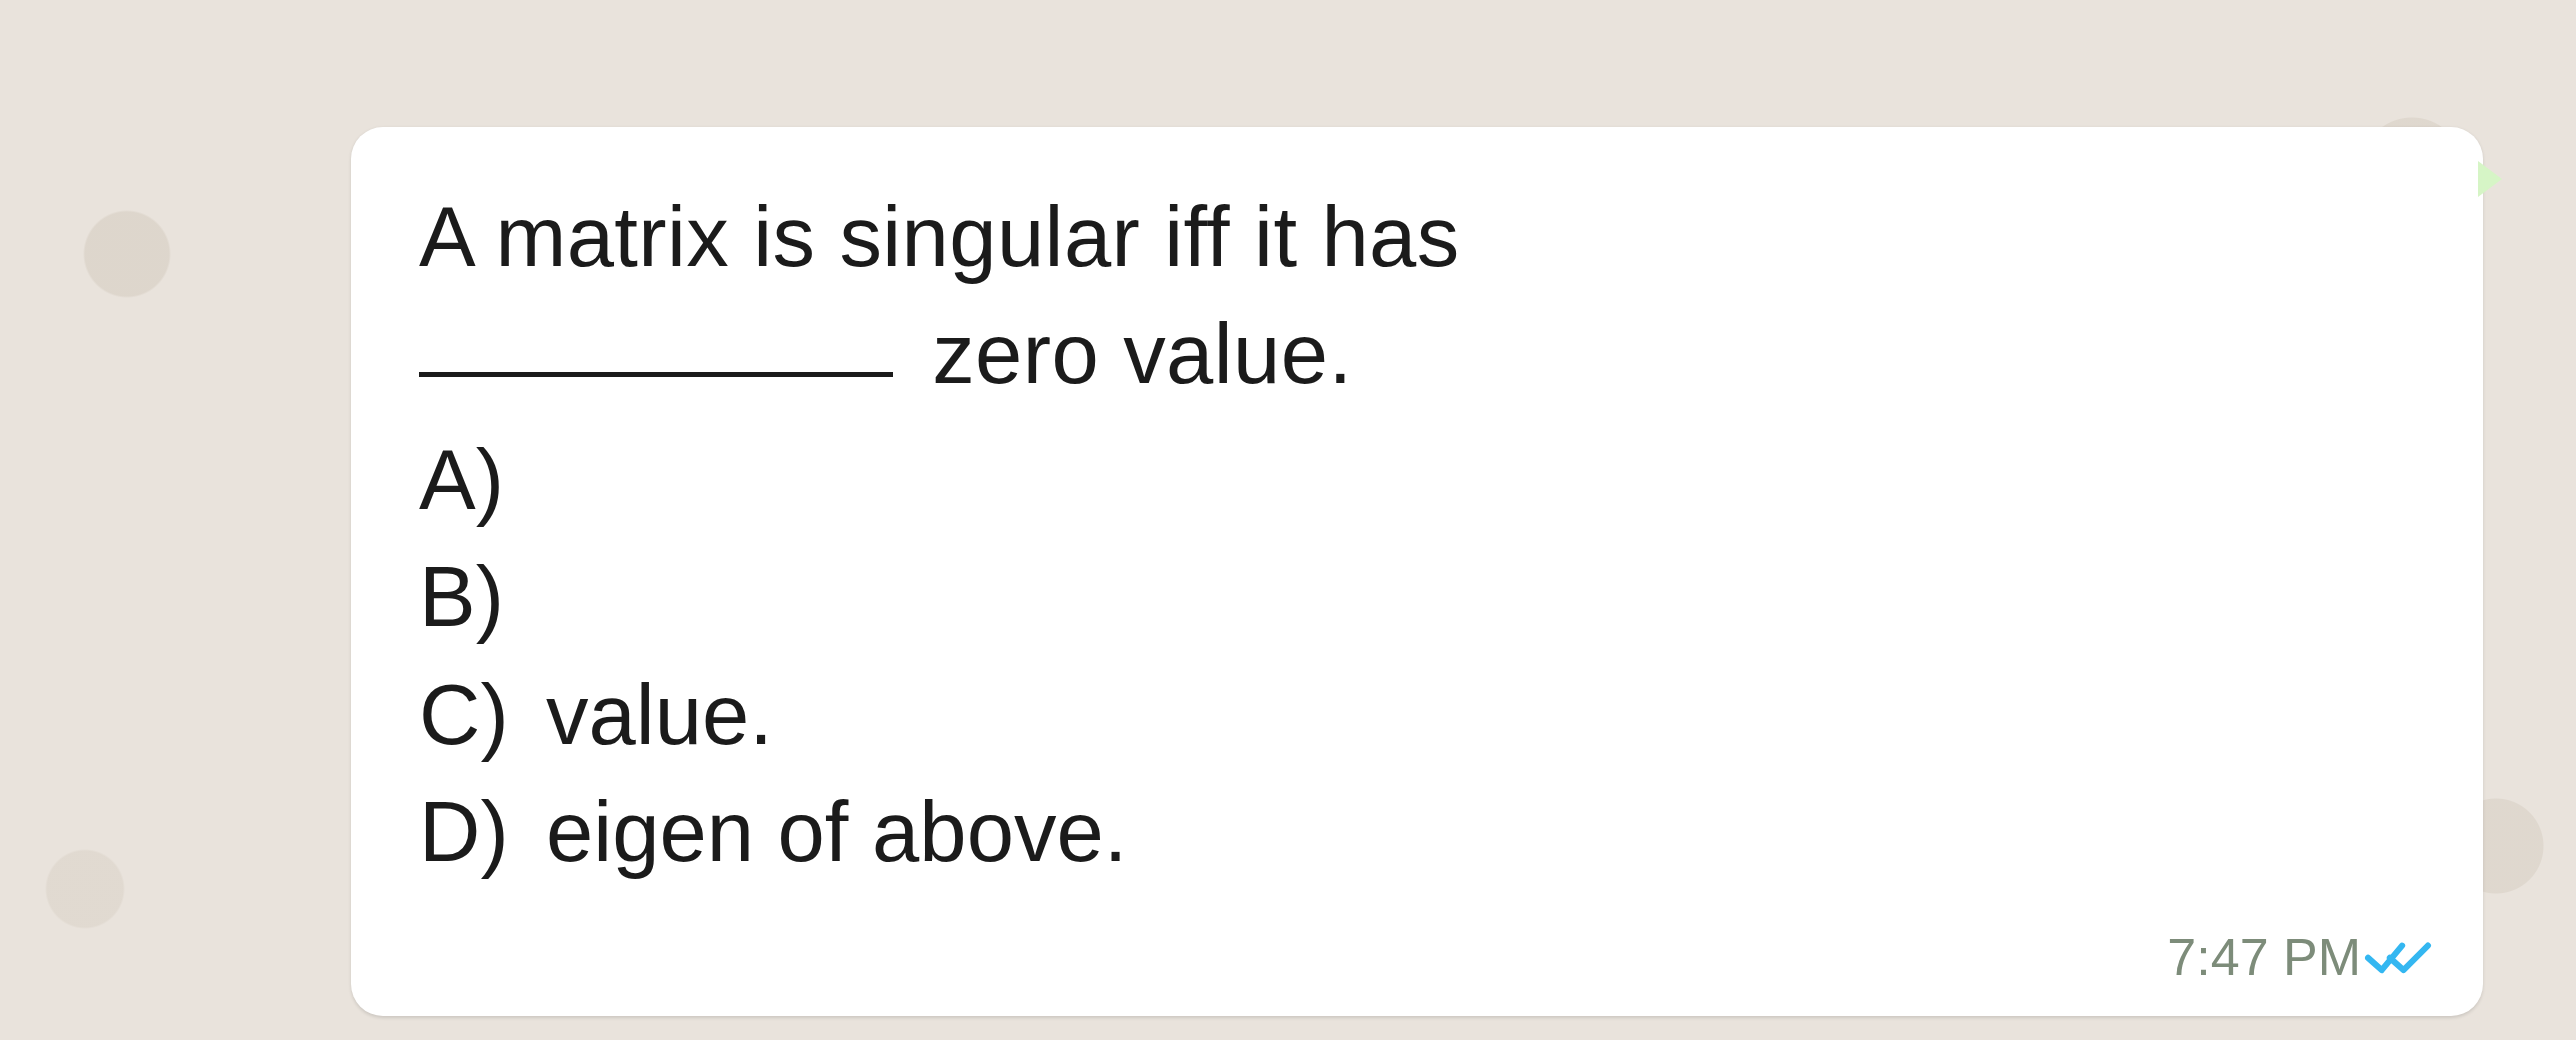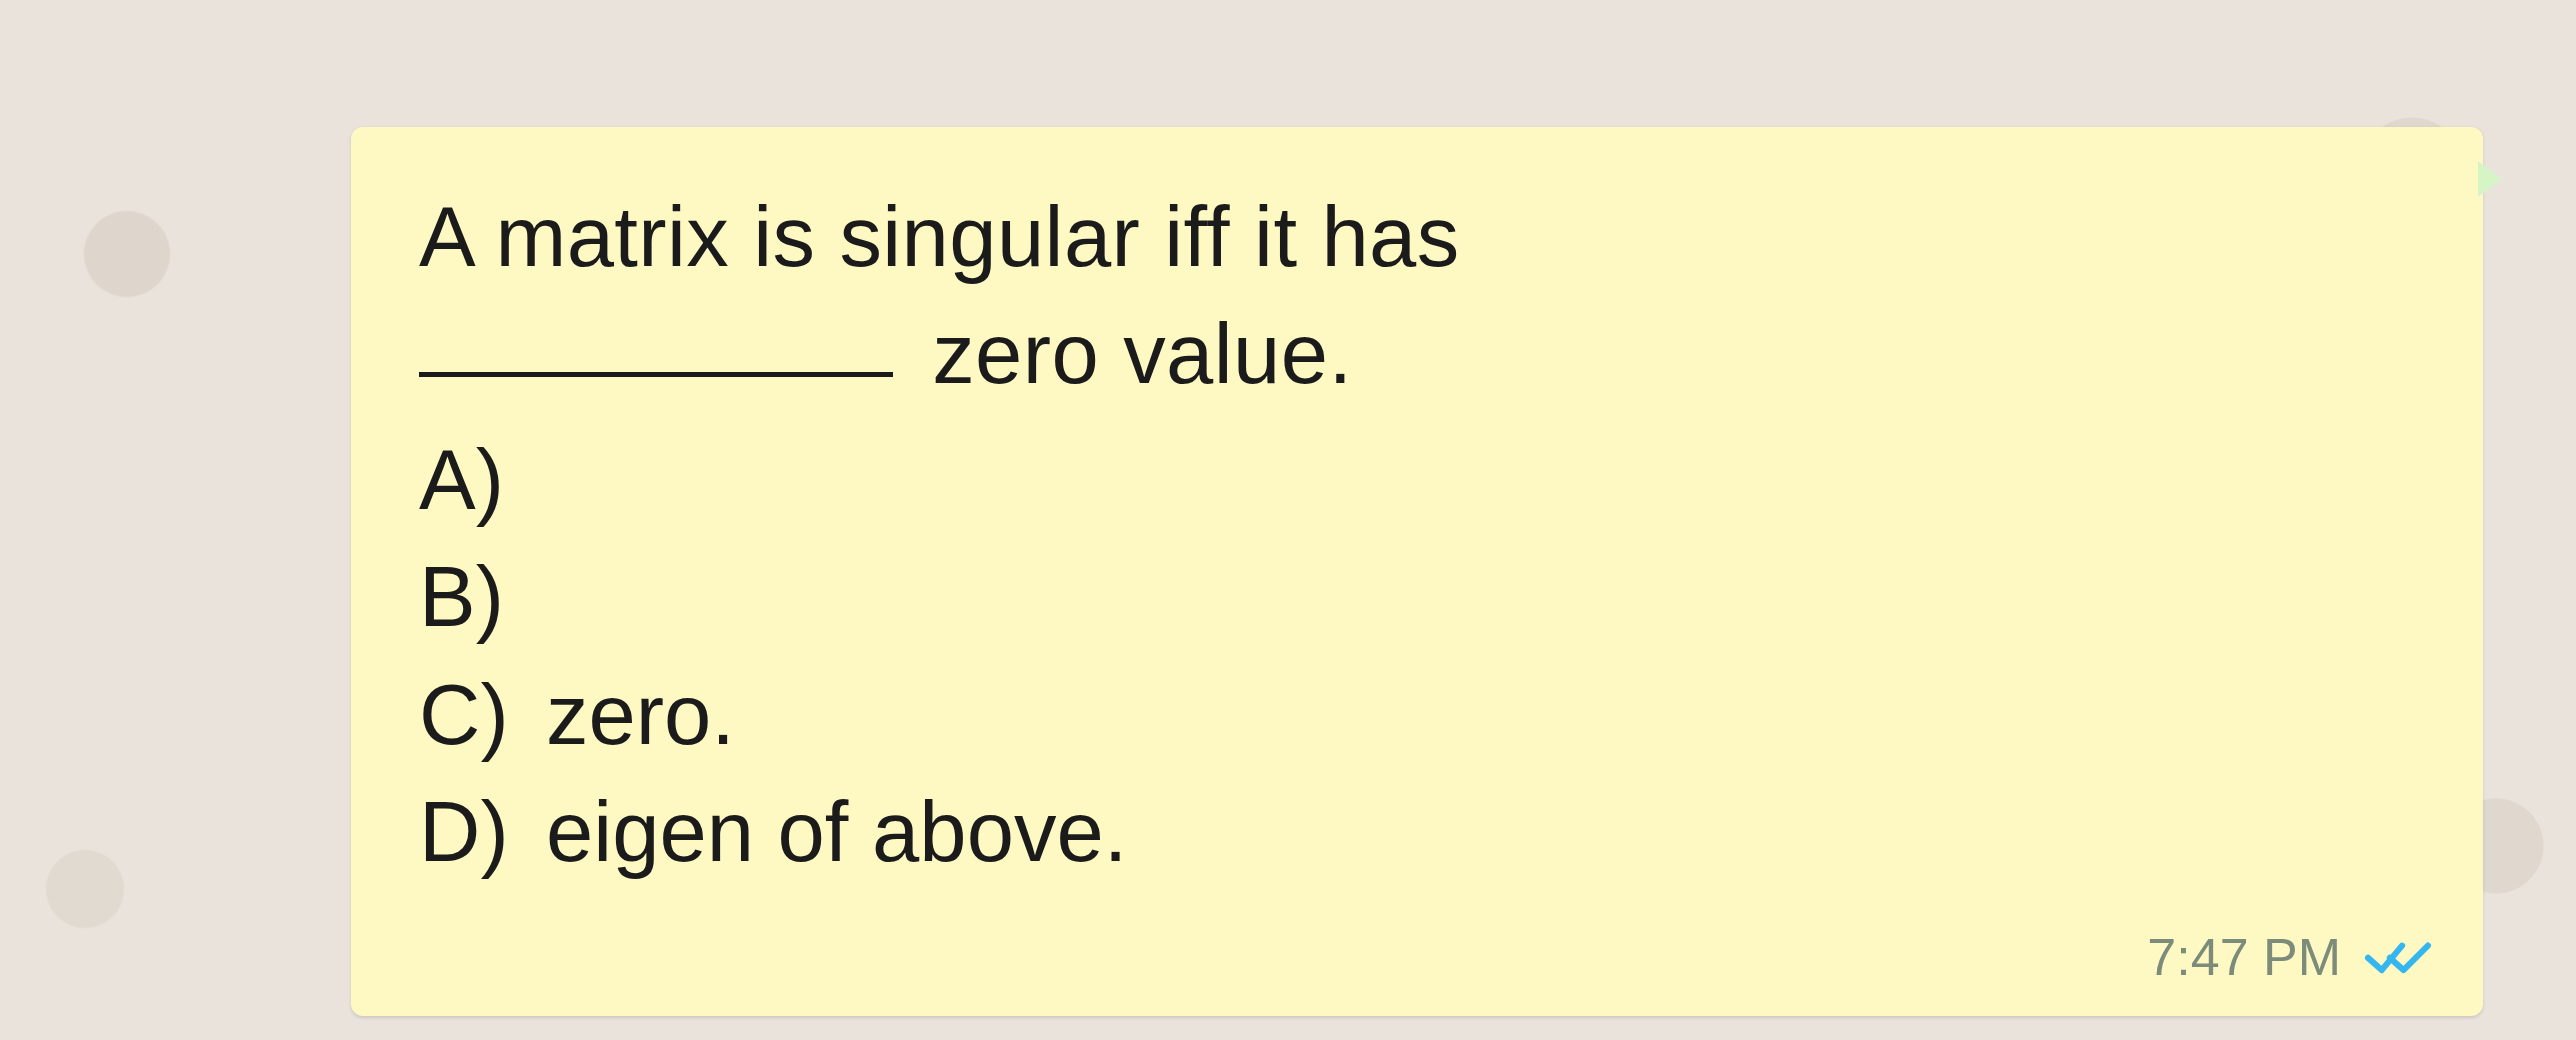--- a/index.html
+++ b/index.html
@@ -22,22 +22,22 @@
         radial-gradient(circle at 2496px 846px, rgba(200,190,175,0.30) 0 47px, transparent 48px),
         radial-gradient(circle at 85px 889px, rgba(200,190,175,0.25) 0 38px, transparent 40px),
         radial-gradient(circle at 2327px 508px, rgba(200,190,175,0.20) 0 30px, transparent 31px);
     }
     .bubble {
       position: absolute;
       top: 127px;
       left: 351px;
       right: 93px;
       bottom: 25.4px;
-      background: #fef9c3;
-      border-radius: 12px;
+      background: #ffffff;
+      border-radius: 32px;
       box-shadow: 0 1.7px 3.4px rgba(0,0,0,0.12);
       padding: 51px 68px 52px 68px;
     }
     .bubble::before{
       content:"";
       position:absolute;
       right:-18.6px;
       top:34px;
       width:0;height:0;
       border-top: 18.6px solid transparent;
@@ -66,21 +66,21 @@
       line-height: 1.38;
     }
     .option-row { display:flex; }
     .option-label { min-width: 127px; }
     .meta {
       position: absolute;
       right: 51px;
       bottom: 29px;
       display: flex;
       align-items: center;
-      gap: 23px;
+      gap: 3px;
       color: #7d8c7a;
       font-size: 52px;
     }
     .ticks svg { width: 68px; height: 47px; display:block; }
     .ticks path { fill:none; stroke:#34b7f1; stroke-width:9; stroke-linecap:round; stroke-linejoin:round; }
   </style>
 </head>
 <body>
 
 <div class="wallpaper"></div>
@@ -95,21 +95,21 @@
   </div>
   <div class="options">
     <div class="option-row">
       <span class="option-label">A)</span>
     </div>
     <div class="option-row">
       <span class="option-label">B)</span>
     </div>
     <div class="option-row">
       <span class="option-label">C)</span>
-      <span>zero.</span>
+      <span>value.</span>
     </div>
     <div class="option-row">
       <span class="option-label">D)</span>
       <span>eigen of above.</span>
     </div>
   </div>
 
   <div class="meta">
     <span>7:47 PM</span>
     <span class="ticks">

